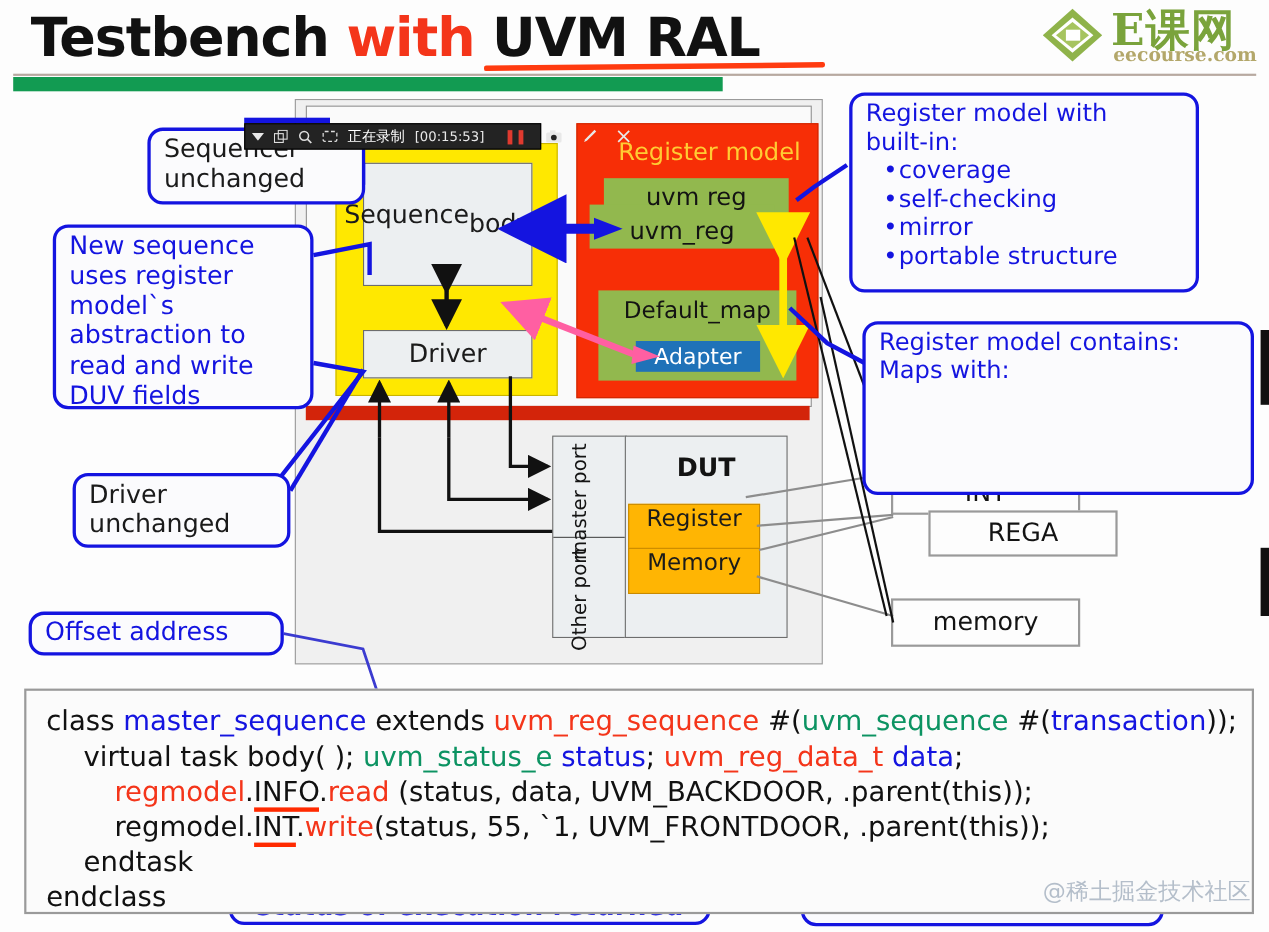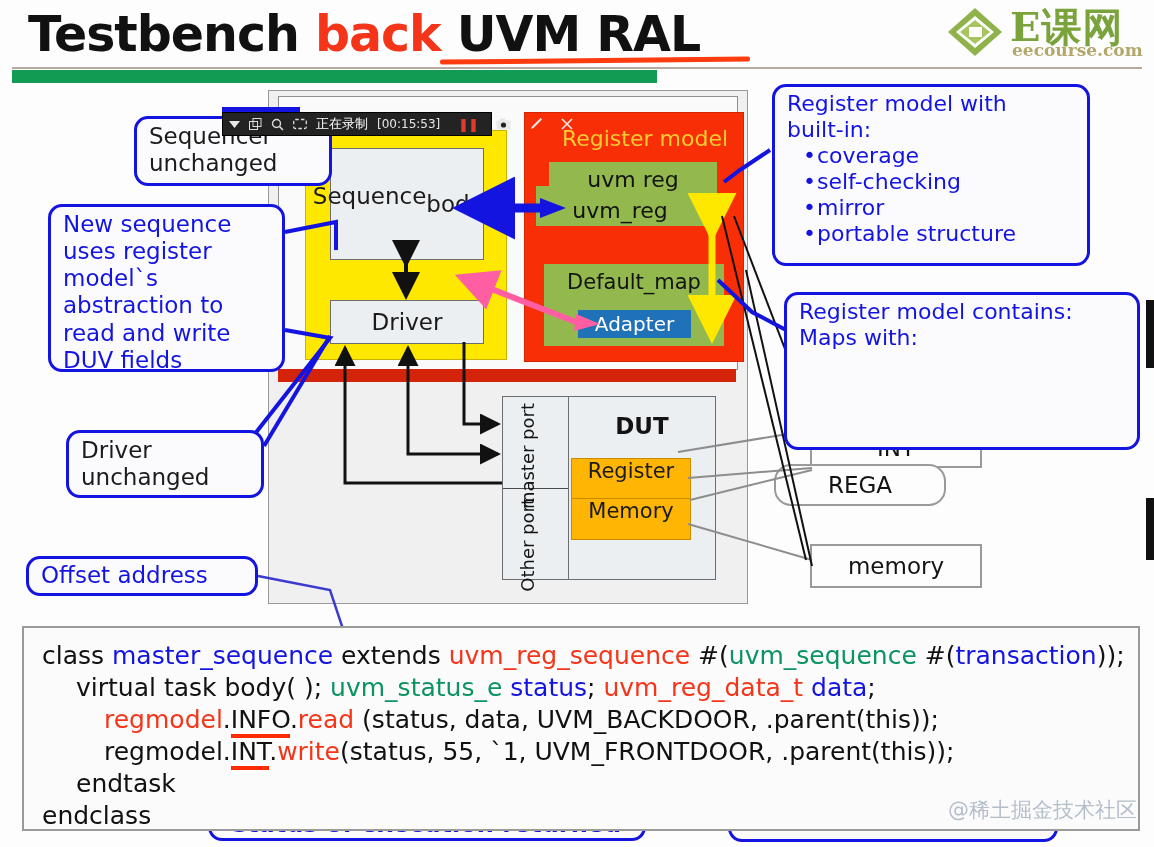--- a/index.html
+++ b/index.html
@@ -99,21 +99,21 @@
   }
   #reg-box{left:69px;top:62px;width:118px;height:40px;}
   #mem-box{left:69px;top:102px;width:118px;height:40px;}
 
   
   .plain-box{
     background:#fdfdfd;border:2px solid #9a9a9a;
     display:flex;align-items:center;justify-content:center;font-size:23px;color:#131313;
   }
   #int-box{left:810px;top:428px;width:168px;height:36px;}
-  #rega-box{left:774px;top:464px;width:168px;height:38px;border-radius:17px;}
+  #rega-box{left:844px;top:464px;width:168px;height:38px;}
   #memory-box{left:810px;top:544px;width:168px;height:40px;}
 
   
   .callout{
     position:absolute;background:#fbfbfd;border:3px solid #1414e0;border-radius:14px;
     color:#1414e0;box-sizing:border-box;
   }
   .callout .ctext{padding:4px 12px;line-height:1.18;}
   .callout.dark{color:#1b1b1b;}
   #c-sequencer{left:92px;top:116px;width:198px;height:70px;font-size:23px;margin-left:42px;}
@@ -167,21 +167,21 @@
 
   
   #edge1{left:1146px;top:300px;width:8px;height:68px;background:#111;}
   #edge2{left:1146px;top:498px;width:8px;height:62px;background:#111;}
 
   svg.overlay{position:absolute;left:0;top:0;width:1154px;height:847px;pointer-events:none;}
 </style>
 </head>
 <body>
 
-<div class="abs" id="title"><span>Testbench </span><span class="red">back</span><span> UVM RAL</span></div>
+<div class="abs" id="title"><span>Testbench </span><span class="red">with</span><span> UVM RAL</span></div>
 <div class="abs" id="title-underline"></div>
 <div class="abs" id="thin-rule"></div>
 <div class="abs" id="green-bar"></div>
 
 <div class="abs" id="logo">
   <svg id="logo-mark" viewBox="0 0 58 52">
     <polygon points="29,2 56,26 29,50 2,26" fill="#8fb34a"></polygon>
     <polygon points="29,10 48,26 29,42 10,26" fill="#ffffff"></polygon>
     <polygon points="29,14 44,26 29,38 14,26" fill="#a6c45f"></polygon>
     <rect x="23" y="21" width="13" height="10" fill="#ffffff"></rect>

